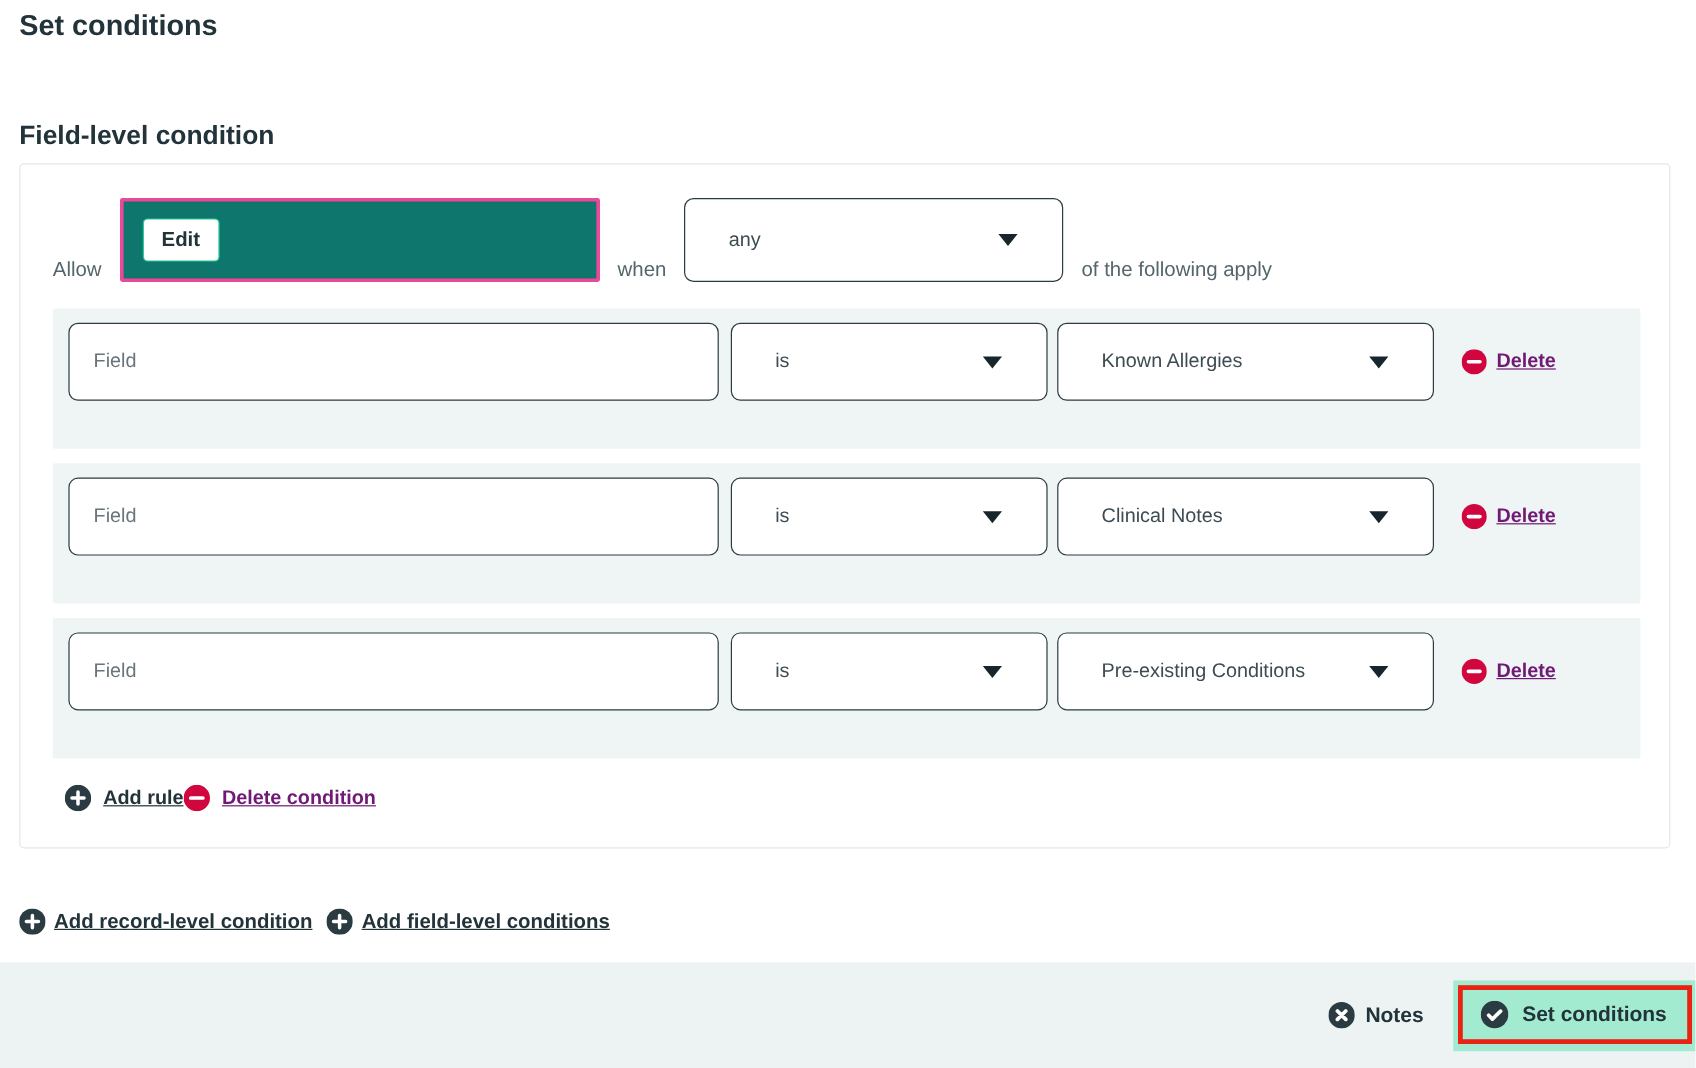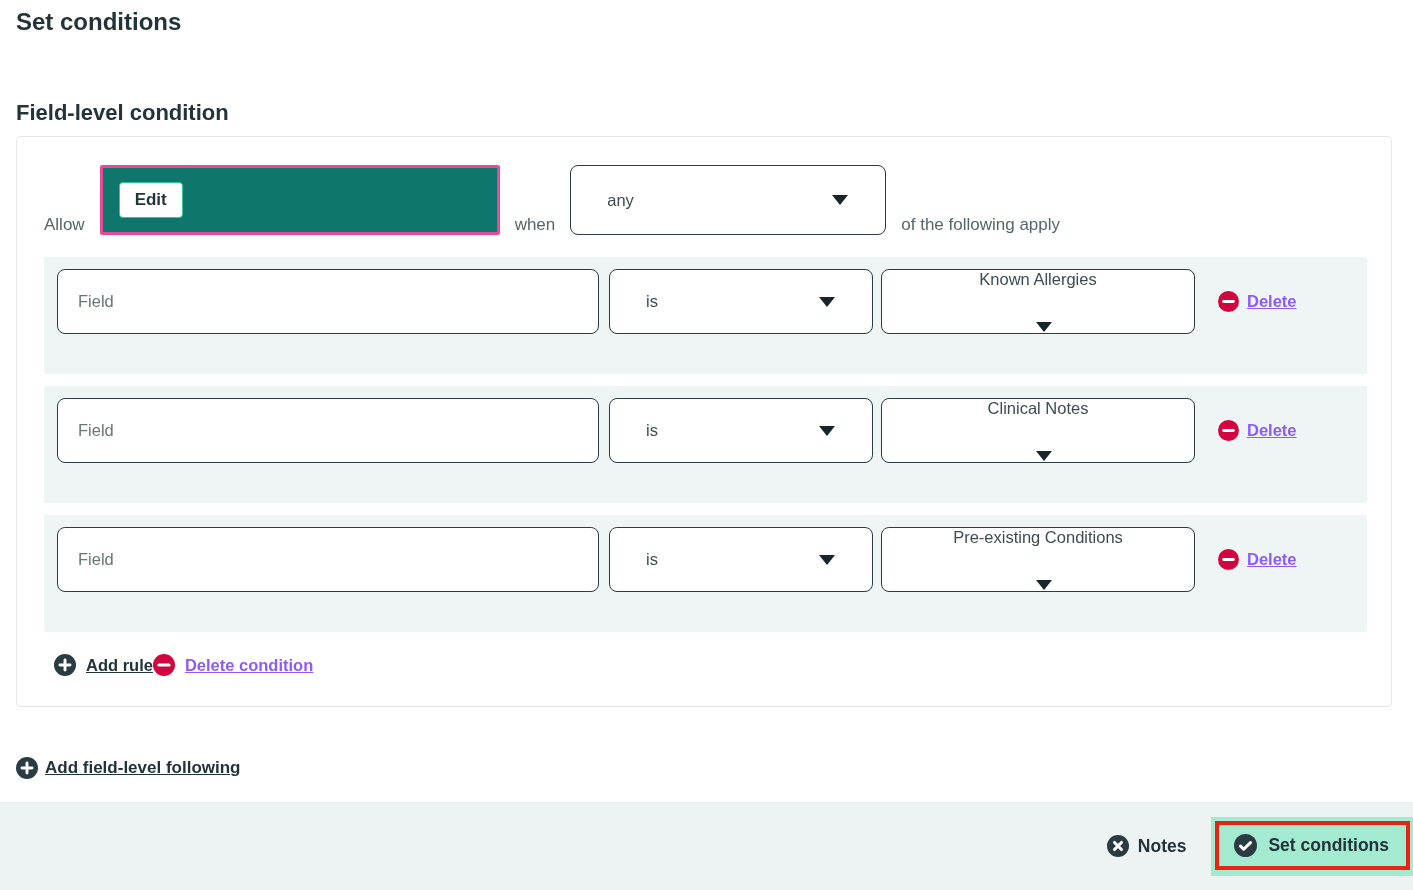--- a/index.html
+++ b/index.html
@@ -88,34 +88,34 @@
     border-radius: 8px;
     padding: 0 0 0 20px;
     font-size: 16.5px;
     font-family: "Liberation Sans", sans-serif;
     color: #2a3b41;
     background: #fff;
     outline: none;
   }
   .field-input::placeholder { color: #68757b; opacity: 1; }
   .select.operator-select { width: 264px; height: 65px; }
-  .select.value-select    { width: 314px; height: 65px; margin-left: -2px; flex-direction: column; }
+  .select.value-select    { width: 314px; height: 65px; margin-left: -2px; }
   .delete-group {
     height: 65px;
     display: flex; align-items: center; gap: 8px;
     margin-left: 13px;
     cursor: pointer;
   }
   .link {
     font-weight: 700;
     text-decoration: underline;
     font-size: 16.5px;
     color: #22333a;
   }
-  .link.danger { color: #8b5cf6; }
+  .link.danger { color: #701a75; }
   .icon { display: inline-flex; flex: 0 0 auto; }
   .icon svg { display: block; }
   
   .card-actions {
     display: flex; align-items: center; 
     margin: 22px 0 0 10px;
   }
   .action-item { display: flex; align-items: center; gap: 10px; cursor: pointer; }
   
   .page-actions {
@@ -290,21 +290,30 @@
 </div>
 
 <div class="page-actions">
   <div class="action-item">
     <span class="icon">
       <svg width="22" height="22" viewBox="0 0 24 24">
           <circle cx="12" cy="12" r="12" fill="#2a3b41"></circle>
           <path d="M12 6.5v11M6.5 12h11" stroke="#fff" stroke-width="3.2" stroke-linecap="round"></path>
         </svg>
     </span>
-    <span class="link">Add field-level following</span>
+    <span class="link">Add record-level condition</span>
+  </div>
+  <div class="action-item">
+    <span class="icon">
+      <svg width="22" height="22" viewBox="0 0 24 24">
+          <circle cx="12" cy="12" r="12" fill="#2a3b41"></circle>
+          <path d="M12 6.5v11M6.5 12h11" stroke="#fff" stroke-width="3.2" stroke-linecap="round"></path>
+        </svg>
+    </span>
+    <span class="link">Add field-level conditions</span>
   </div>
 </div>
 
 <div class="footer">
   <button class="cancel-button">
     <span class="icon">
       <svg width="22" height="22" viewBox="0 0 24 24">
           <circle cx="12" cy="12" r="12" fill="#2a3b41"></circle>
           <path d="M8.2 8.2l7.6 7.6M15.8 8.2l-7.6 7.6" stroke="#fff" stroke-width="3.4" stroke-linecap="round"></path>
         </svg>

